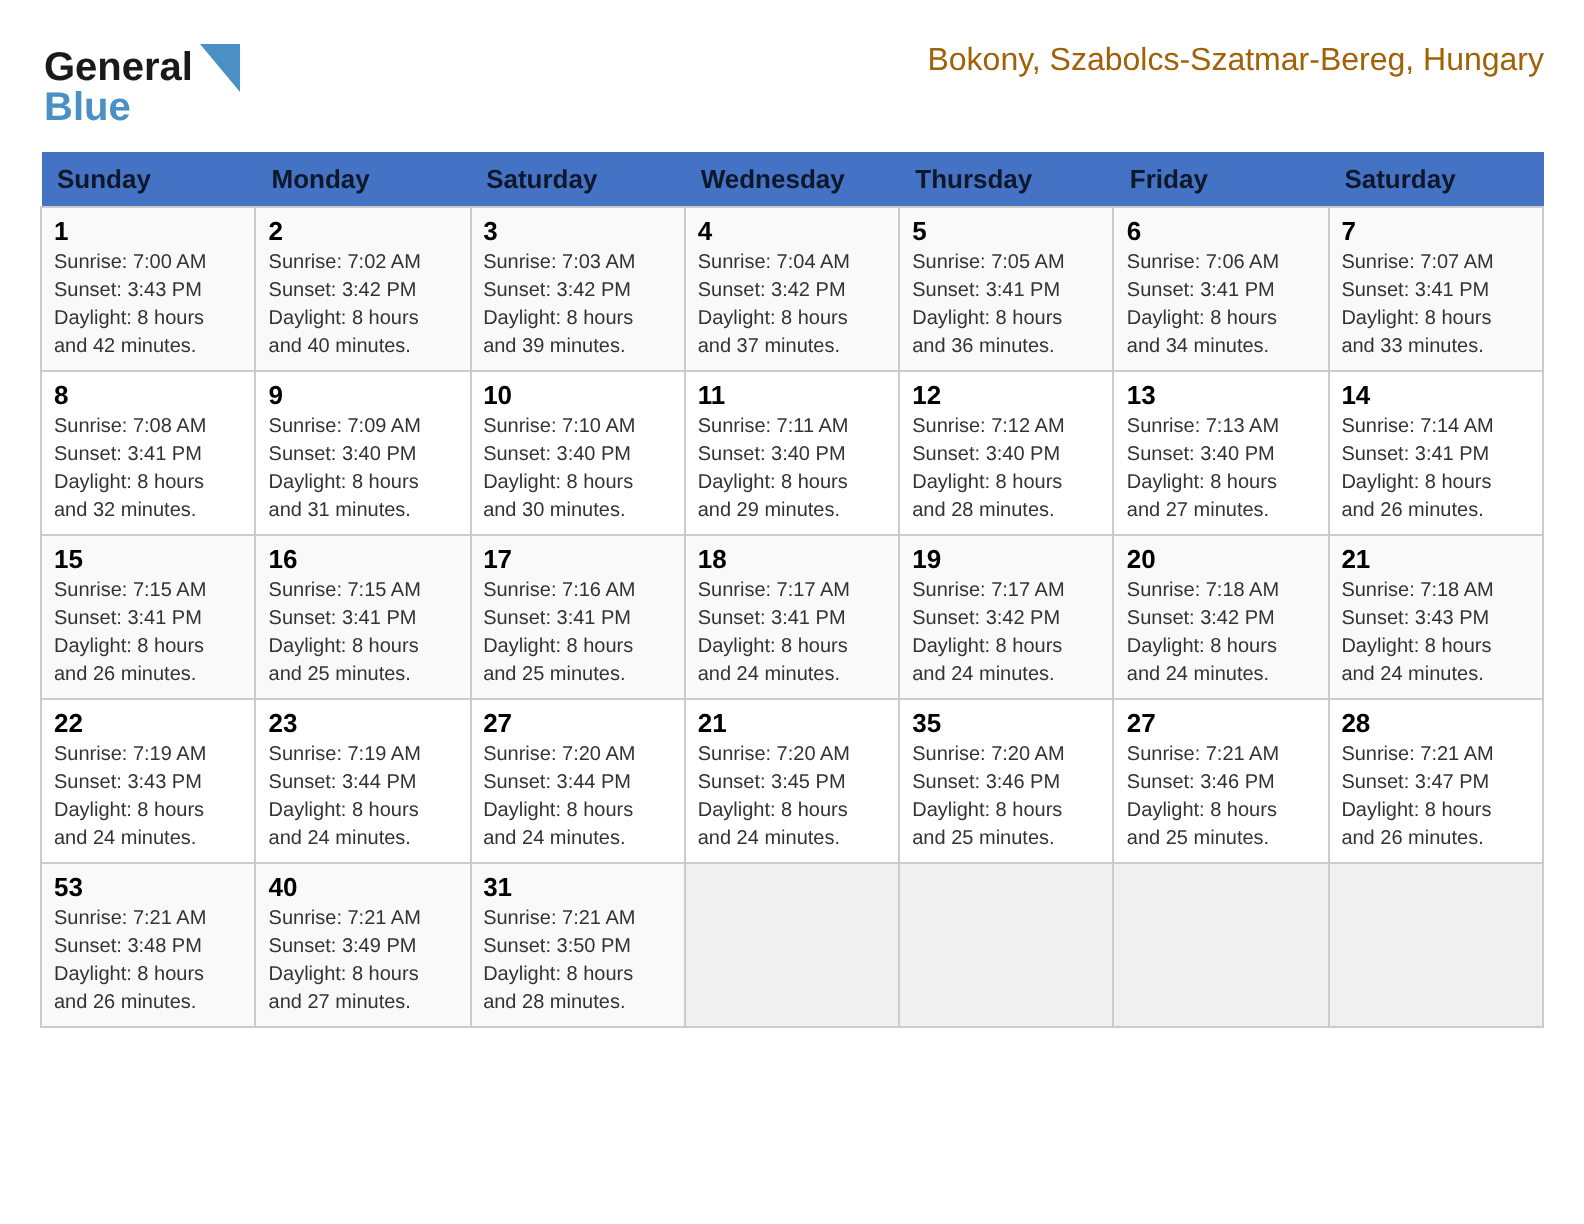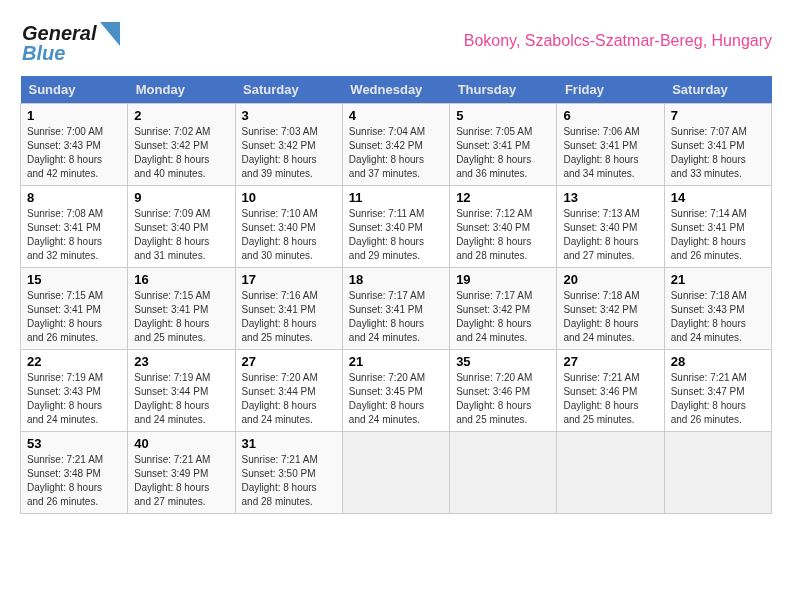--- a/index.html
+++ b/index.html
@@ -13,43 +13,42 @@
     .header-area {
       display: flex;
       justify-content: space-between;
       align-items: flex-start;
       margin-bottom: 10px;
     }
     .logo {
       display: flex;
       flex-direction: column;
       align-items: flex-start;
-      font-style: italic;
     }
     .title-area {
       text-align: right;
     }
     .month-title {
       font-size: 36px;
       font-weight: bold;
       color: #1a1a1a;
     }
     .location-title {
       font-size: 16px;
-      color: #ec4899;
-      margin-top: 16px;
+      color: #a16207;
+      margin-top: 6px;
     }
     .calendar-table {
       width: 100%;
       border-collapse: collapse;
       font-size: 11px;
     }
     .calendar-table thead th {
       background-color: #4472C4;
-      color: #e5e5e5;
+      color: #0f172a;
       text-align: left;
       padding: 6px 8px;
       font-size: 13px;
       font-weight: bold;
       margin-top: 40px;
     }
     .calendar-table tbody td {
       border: 1px solid #ccc;
       vertical-align: top;
       padding: 4px 6px;

